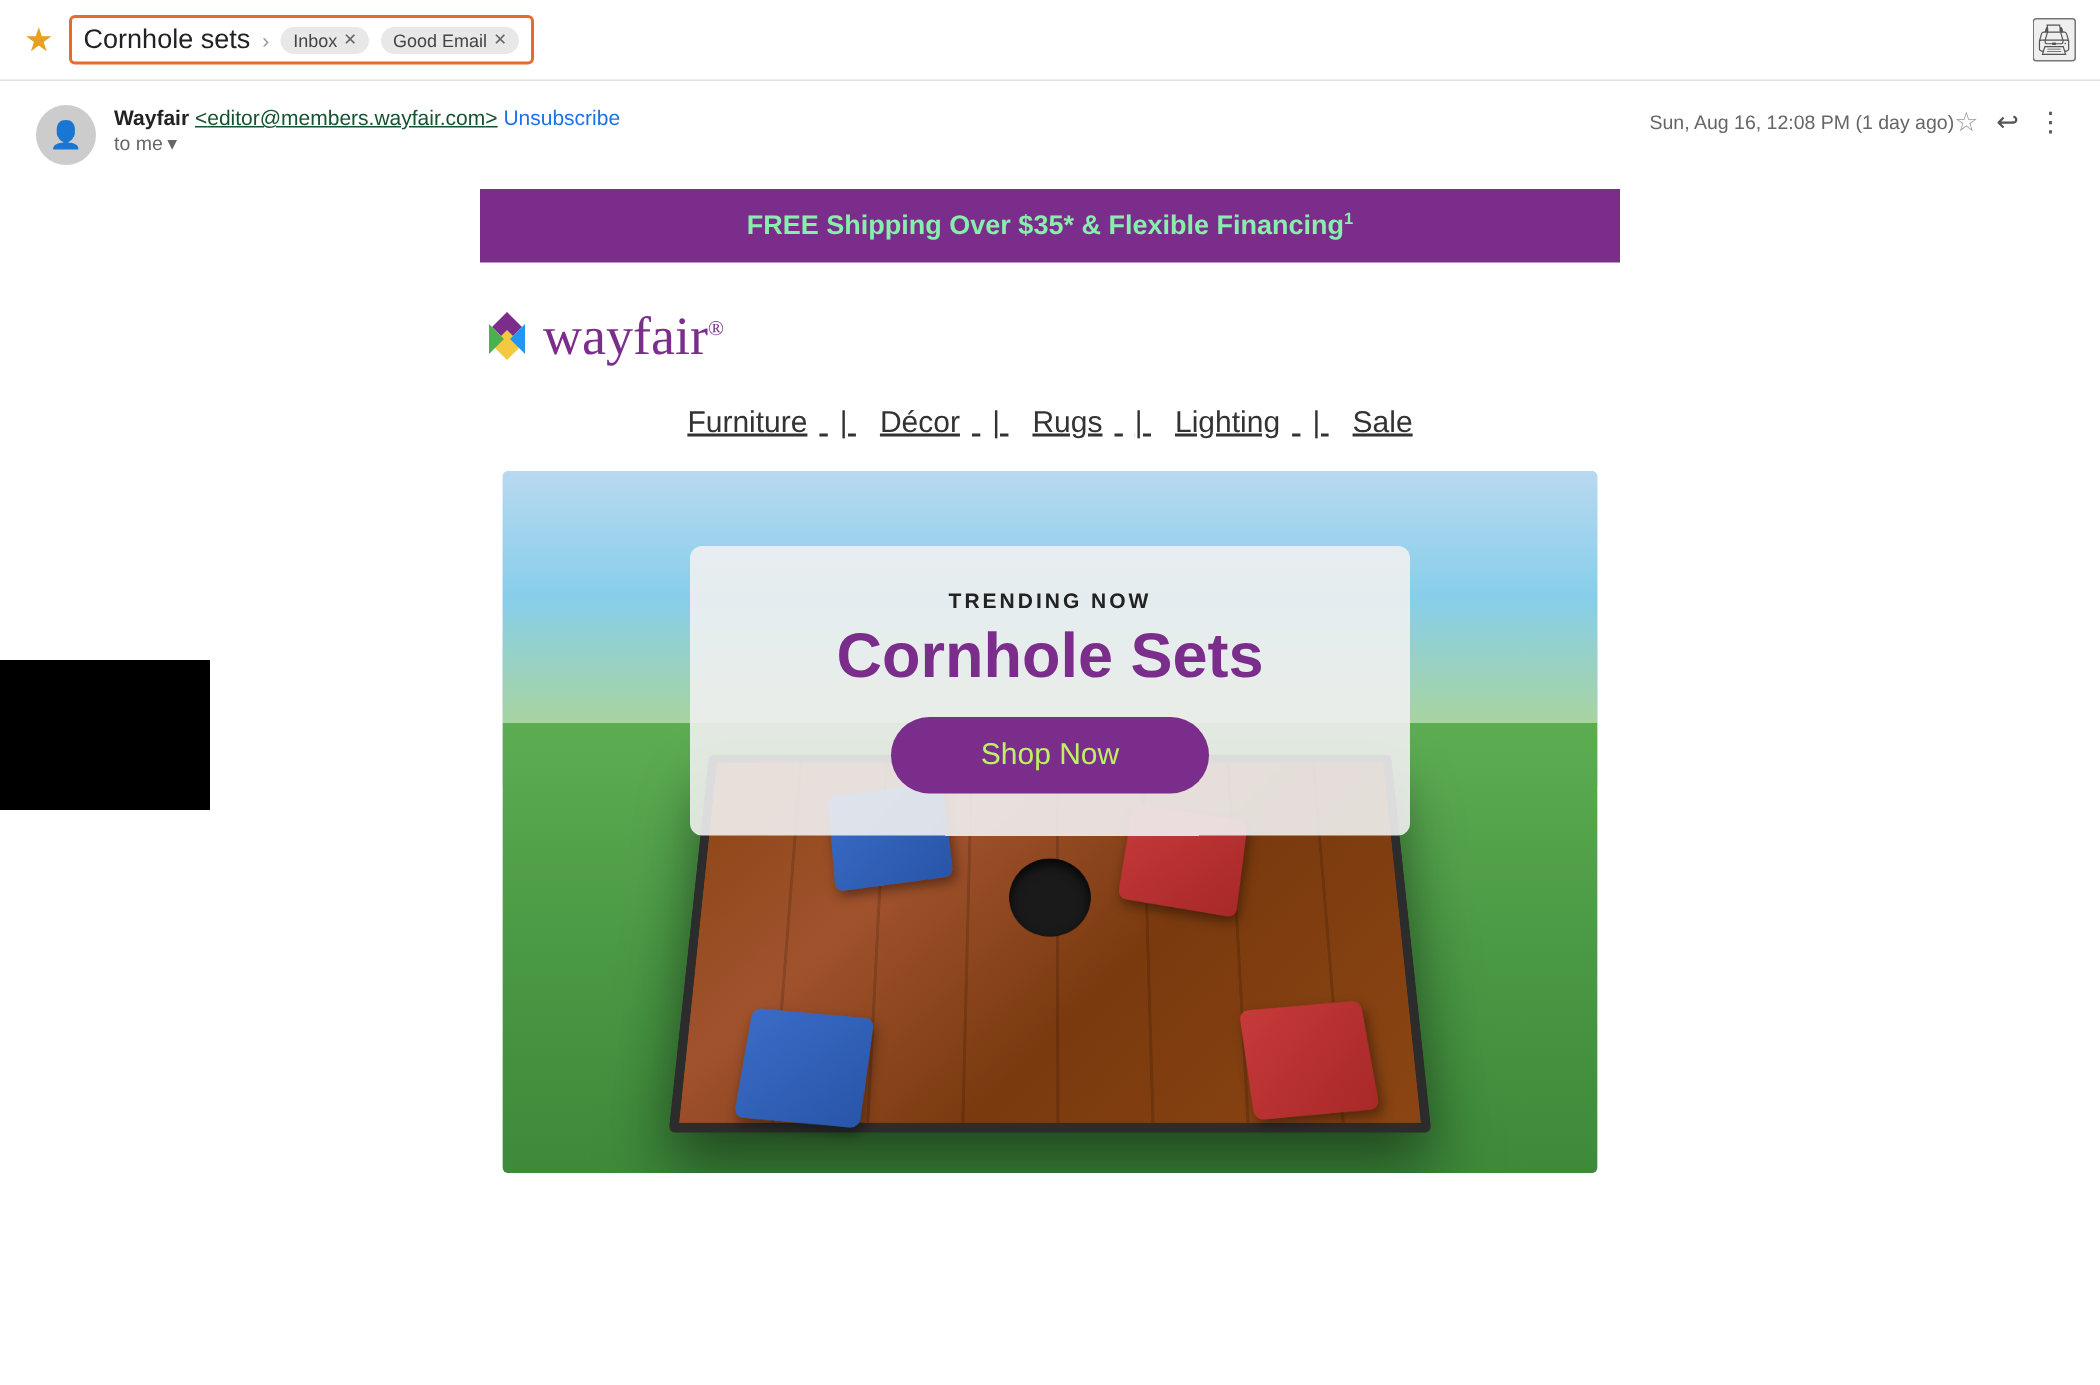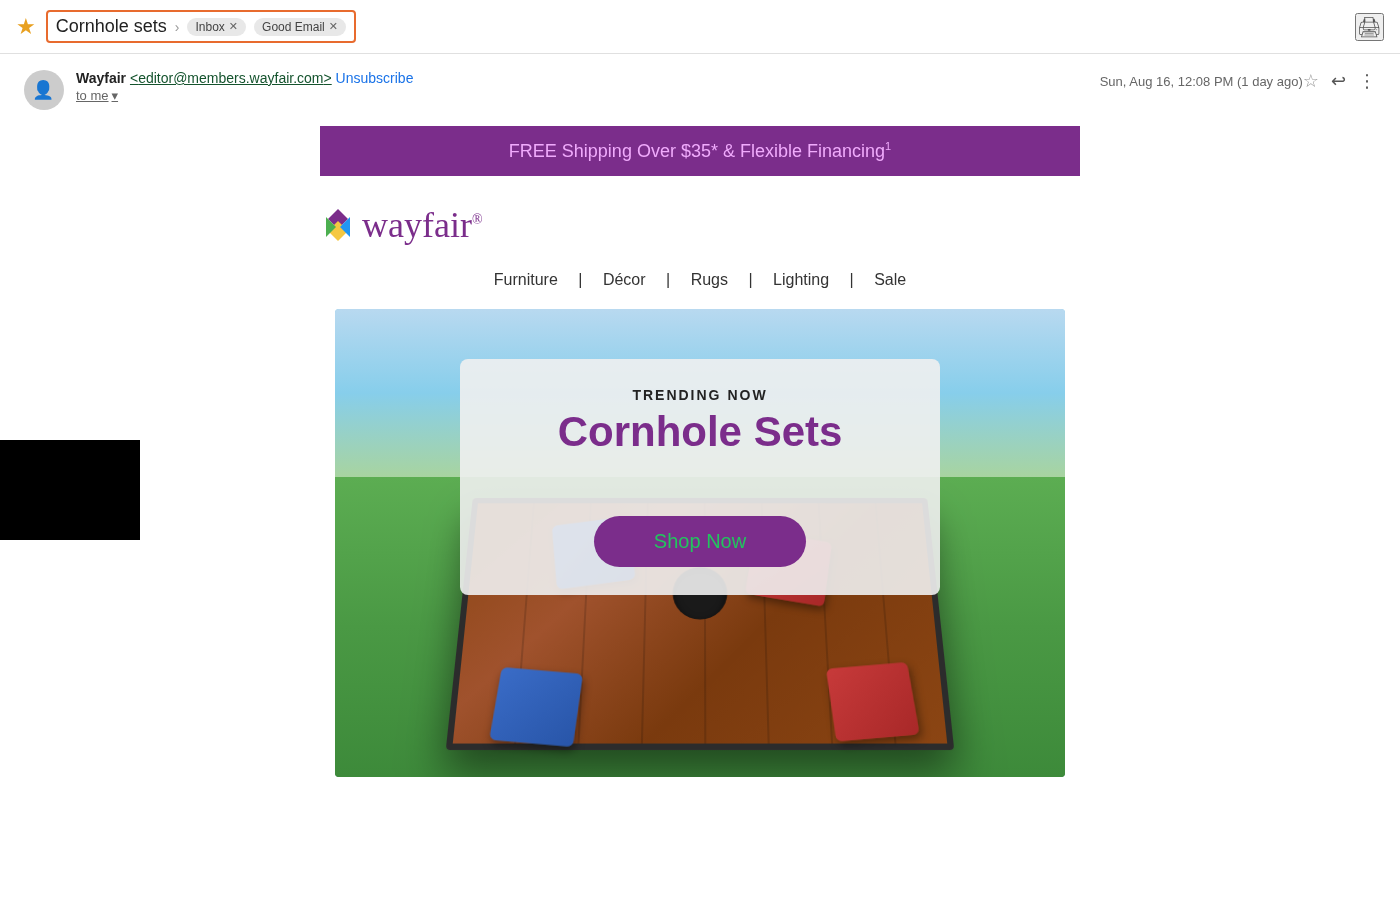--- a/index.html
+++ b/index.html
@@ -97,21 +97,20 @@
       cursor: pointer;
     }
     .to-me {
       color: #666;
       font-size: 13px;
       margin-top: 2px;
       display: flex;
       align-items: center;
       gap: 3px;
       cursor: pointer;
-      text-decoration: underline;
     }
     .email-meta {
       display: flex;
       align-items: center;
       font-size: 13px;
       color: #666;
     }
     .email-actions {
       display: flex;
       align-items: center;
@@ -137,25 +136,25 @@
       padding: 0 24px 24px;
     }
     .email-content-wrapper {
       max-width: 760px;
       margin: 0 auto;
     }
 
     
     .promo-banner {
       background: #7b2d8b;
-      color: #f0abfc;
+      color: #86efac;
       text-align: center;
       padding: 14px;
       font-size: 18px;
-      font-weight: 400;
+      font-weight: 700;
     }
     .promo-banner sup {
       font-size: 11px;
     }
 
     
     .logo-area {
       text-align: left;
       padding: 28px 0 16px;
     }
@@ -165,21 +164,22 @@
       gap: 6px;
       font-size: 36px;
       color: #7b2d8b;
       font-family: Georgia, serif;
     }
 
     
     .nav-links {
       text-align: center;
       padding: 8px 0 20px;
-      font-size: 16px;
+      font-size: 20px;
+      text-decoration: underline;
     }
     .nav-links span {
       color: #333;
       padding: 0 8px;
     }
     .nav-sep {
       color: #999;
     }
     .nav-sale {
       color: #e8352c;
@@ -308,29 +308,28 @@
     }
     .hero-title {
       font-size: 42px;
       font-weight: 700;
       color: #7b2d8b;
       line-height: 1.1;
       margin: 6px 0 18px;
     }
     .shop-now-btn {
       background: #7b2d8b;
-      color: #22c55e;
+      color: #bef264;
       border: none;
       border-radius: 50px;
       padding: 14px 60px;
       font-size: 20px;
       font-weight: 500;
       cursor: pointer;
       display: inline-block;
-      margin-top: 43px;
     }
 
     
     .black-rect {
       position: absolute;
       left: 0;
       top: 440px;
       width: 140px;
       height: 100px;
       background: #000;

